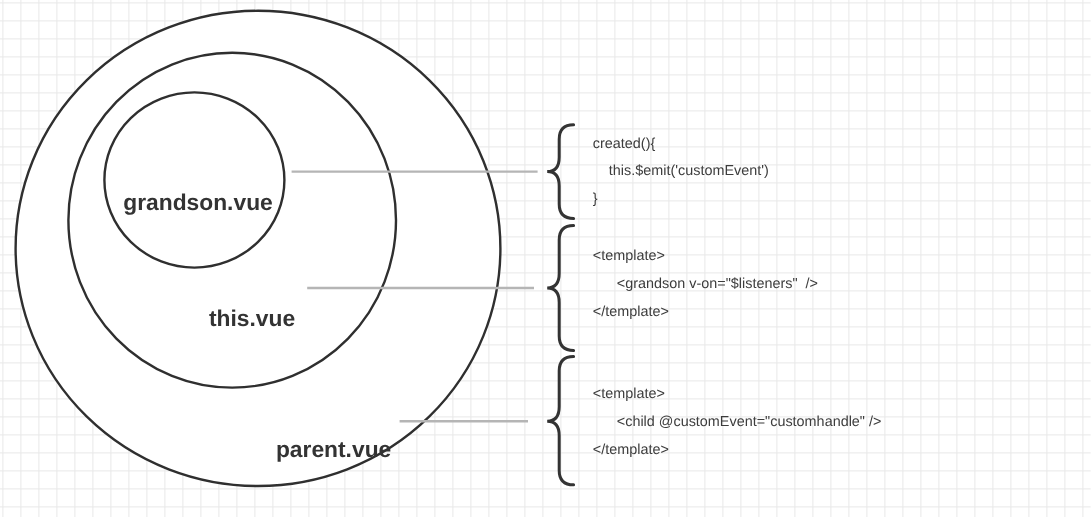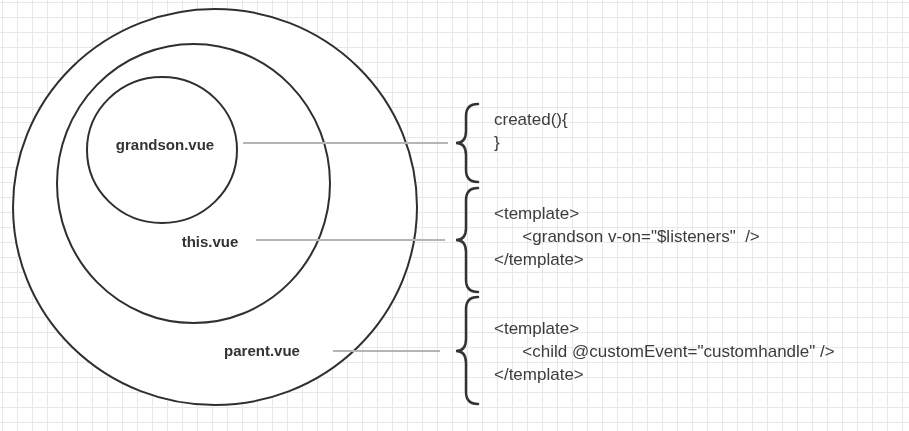--- a/index.html
+++ b/index.html
@@ -21,30 +21,31 @@
     font-family: "Liberation Sans", "DejaVu Sans", sans-serif;
   }
   .graphics {
     position: absolute;
     left: 0;
     top: 0;
   }
   .circle-label {
     position: absolute;
     transform: translate(-50%, -50%);
-    font-size: 15px;
+    font-size: 19px;
     font-weight: bold;
     color: #333333;
     white-space: nowrap;
+    margin-top: 26px;
   }
   .code-block {
     position: absolute;
     left: 494px;
     color: #3c3c3c;
-    font-size: 17px;
+    font-size: 12px;
     line-height: 23px;
   }
   .code-line {
     white-space: pre;
   }
 </style>
 </head>
 <body>
 
 <div class="canvas">
@@ -59,24 +60,25 @@
     <line x1="256" y1="240" x2="445" y2="240" stroke="#b5b5b5" stroke-width="2"></line>
     <line x1="333" y1="351" x2="440" y2="351" stroke="#b5b5b5" stroke-width="2"></line>
 
     <path d="M 478 104 Q 466 104 466 116 L 466 131 Q 466 143 456 143 Q 466 143 466 155 L 466 170 Q 466 182 478 182" fill="none" stroke="#333333" stroke-width="2.5" stroke-linecap="round"></path>
     <path d="M 478 188 Q 466 188 466 200 L 466 228 Q 466 240 456 240 Q 466 240 466 252 L 466 280 Q 466 292 478 292" fill="none" stroke="#333333" stroke-width="2.5" stroke-linecap="round"></path>
     <path d="M 478 297 Q 466 297 466 309 L 466 339 Q 466 351 456 351 Q 466 351 466 363 L 466 392 Q 466 404 478 404" fill="none" stroke="#333333" stroke-width="2.5" stroke-linecap="round"></path>
   </svg>
 
   <div class="circle-label" style="left:165px; top:144px;">grandson.vue</div>
   <div class="circle-label" style="left:210px; top:241px;">this.vue</div>
-  <div class="circle-label" style="left:262px; top:350px;">parent.vue</div>
+  <div class="circle-label" style="left:278px; top:350px;">parent.vue</div>
 
   <div class="code-block" style="top:108px;">
     <div class="code-line">created(){</div>
+    <div class="code-line">    this.$emit('customEvent')</div>
     <div class="code-line">}</div>
   </div>
 
   <div class="code-block" style="top:202px;">
     <div class="code-line">&lt;template&gt;</div>
     <div class="code-line">      &lt;grandson v-on="$listeners"  /&gt;</div>
     <div class="code-line">&lt;/template&gt;</div>
   </div>
 
   <div class="code-block" style="top:317px;">

